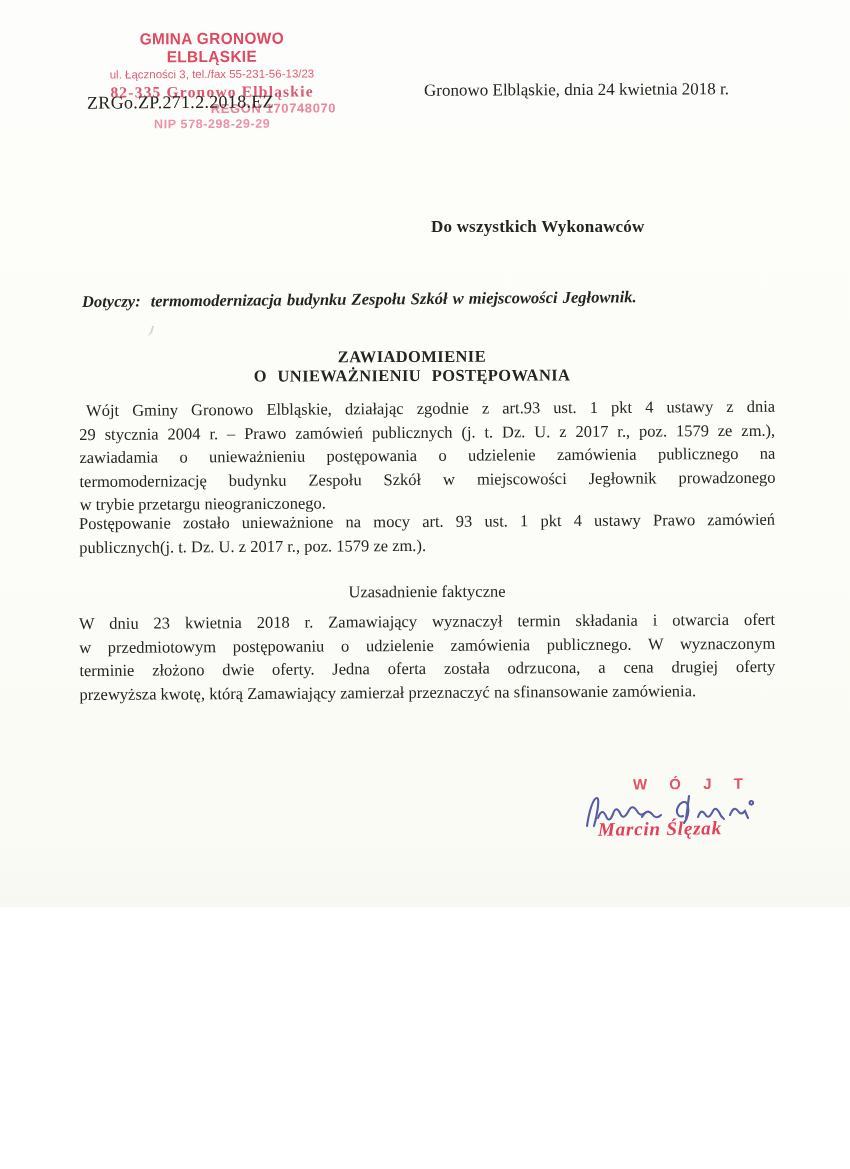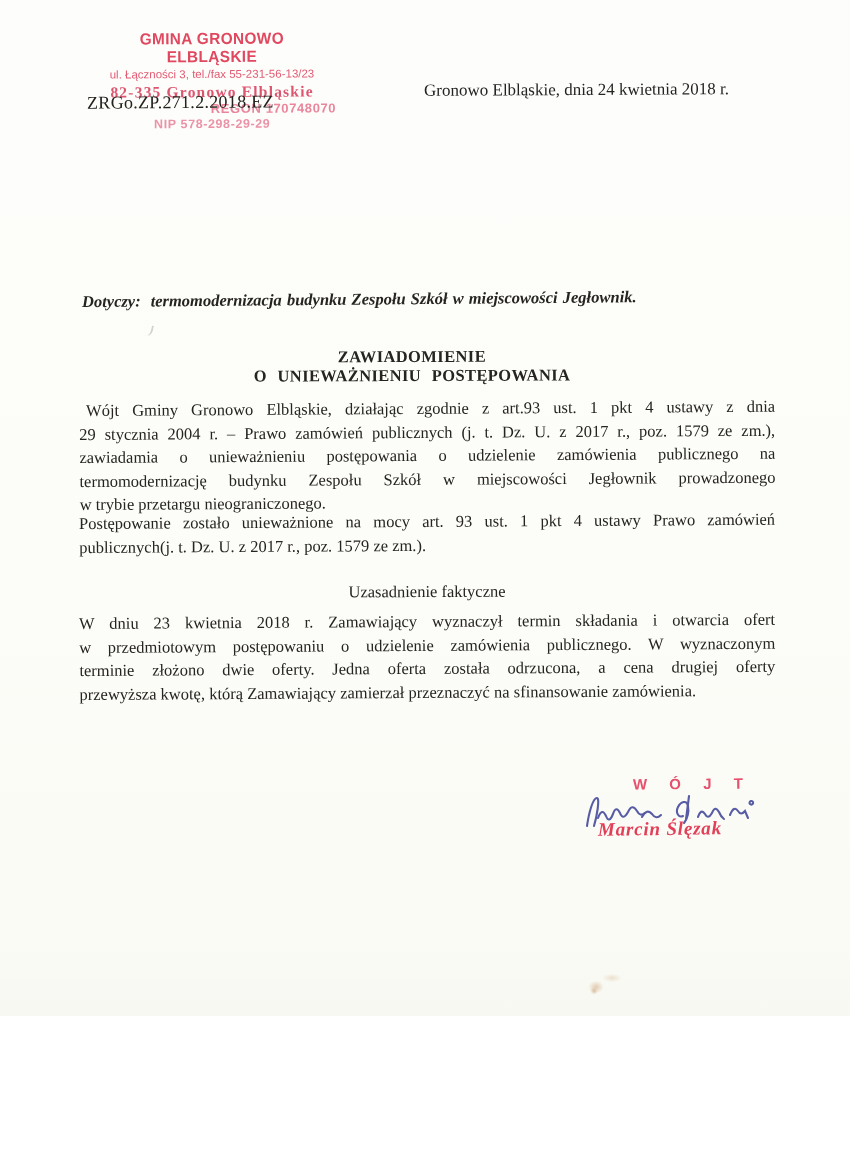--- a/index.html
+++ b/index.html
@@ -3,21 +3,21 @@
 <meta charset="utf-8">
 <style>
   html,body{margin:0;padding:0;}
   body{
     width:850px;height:1169px;
     background:#ffffff;
     font-family:"Liberation Serif",serif;
     overflow:hidden;
   }
   .page{
-    position:relative;width:850px;height:1016px;
+    position:relative;width:850px;height:907px;
     background:linear-gradient(180deg,#fdfdfb 0%,#fcfcf8 60%,#fafbf5 92%,#f7f8f1 100%);
     overflow:hidden;
   }
 
   
   .stamp-block{
     position:absolute;left:88px;top:30px;width:248px;
     text-align:center;line-height:1.12;z-index:1;
     transform:rotate(-0.3deg);
   }
@@ -136,20 +136,21 @@
     <div class="stamp-l2">ul. Łączności 3, tel./fax 55-231-56-13/23</div>
     <div class="stamp-l3">82-335 Gronowo Elbląskie</div>
     <div class="stamp-l4">REGON 170748070</div>
     <div class="stamp-l5">NIP 578-298-29-29</div>
   </div>
 
   <div class="ref-number">ZRGo.ZP.271.2.2018.EZ</div>
 
   <div class="date-line ink">Gronowo Elbląskie, dnia 24 kwietnia 2018 r.</div>
 
+  <div class="recipient ink">Do wszystkich Wykonawców</div>
 
   <div class="subject ink">
     <span class="lbl">Dotyczy:</span><span>termomodernizacja budynku Zespołu Szkół w miejscowości Jegłownik.</span>
   </div>
 
   <div class="title-block ink">
     <div class="t1">ZAWIADOMIENIE</div>
     <div class="t2">O UNIEWAŻNIENIU POSTĘPOWANIA</div>
   </div>
 

